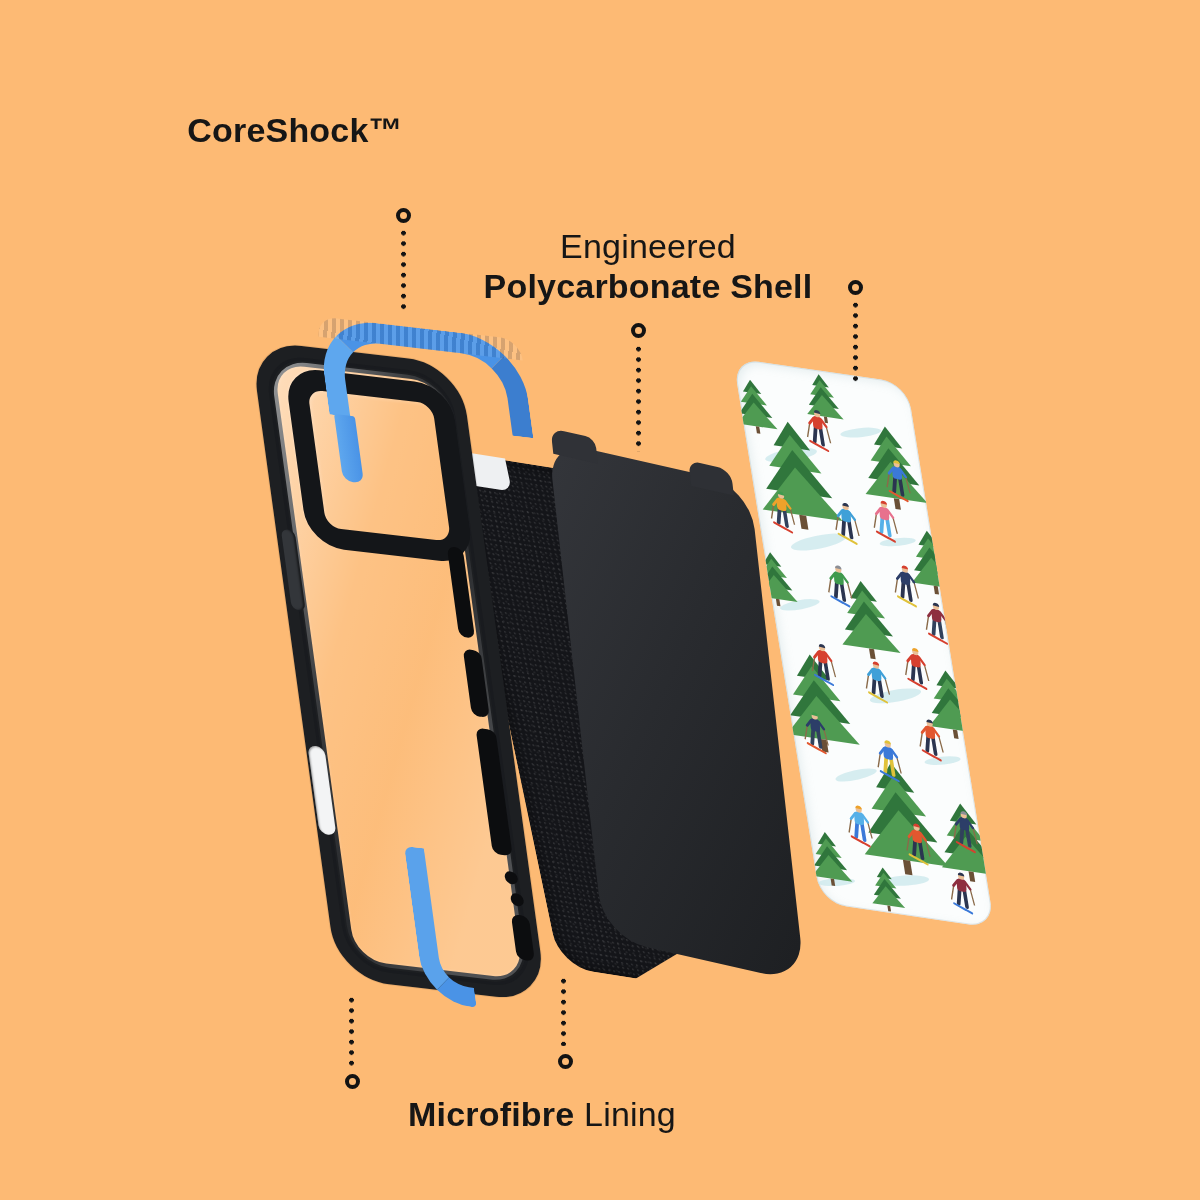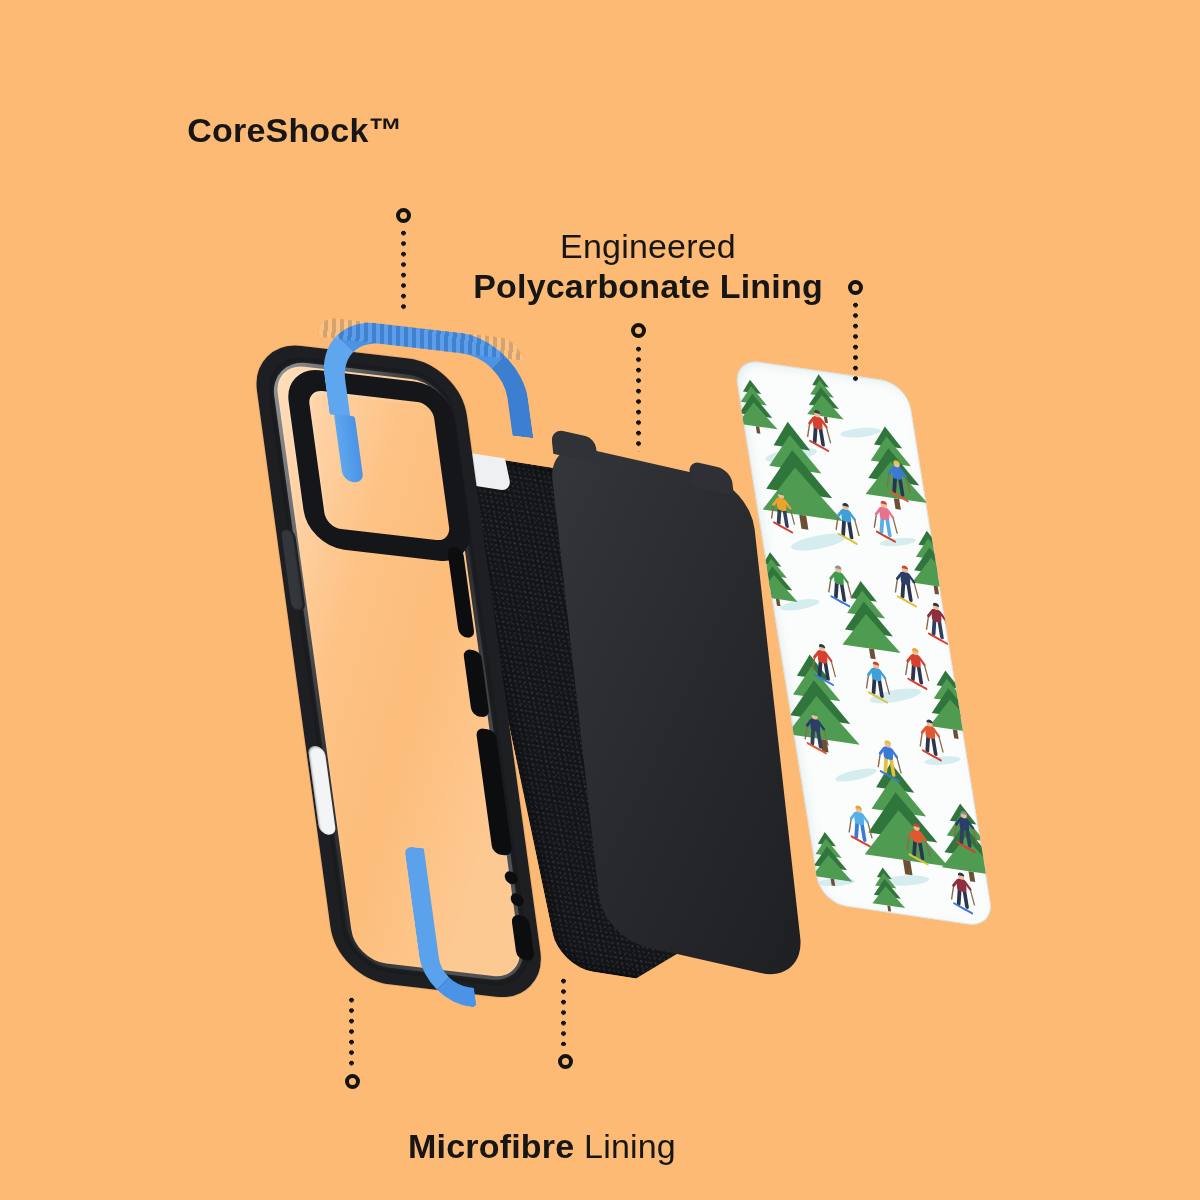--- a/index.html
+++ b/index.html
@@ -401,24 +401,24 @@
 
   <div class="leader-dots" style="left:561px;top:976px;height:70px;"></div>
   <div class="leader-ring" style="left:558px;top:1054px;"></div>
 
   <div class="callout" style="left:95px;top:110px;width:400px;">
     <div class="b">CoreShock™</div>
   </div>
 
   <div class="callout" style="left:448px;top:226px;width:400px;">
     <div>Engineered</div>
-    <div class="b">Polycarbonate Lining</div>
+    <div class="b">Polycarbonate Shell</div>
   </div>
 
   <div class="callout" style="left:762px;top:190px;width:400px;">
   </div>
 
 
-  <div class="callout" style="left:392px;top:1094px;width:300px;margin-top:32px;">
+  <div class="callout" style="left:392px;top:1094px;width:300px;">
     <span class="b">Microfibre</span><span> Lining</span>
   </div>
 
 </div>
 
 </body></html>

